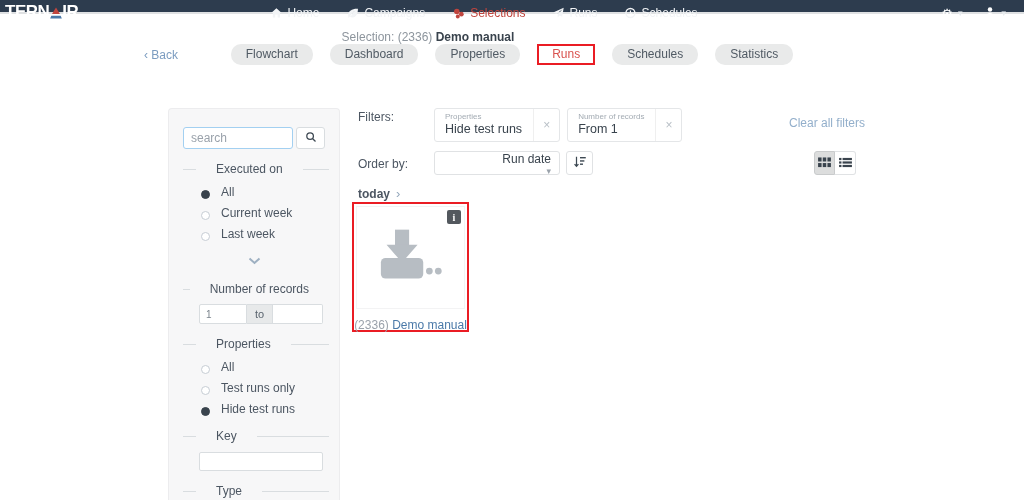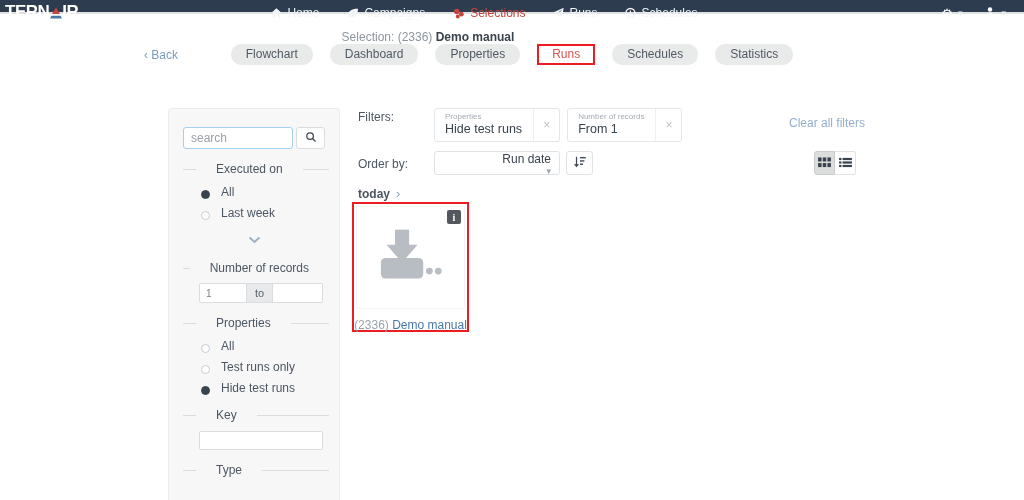--- a/index.html
+++ b/index.html
@@ -221,20 +221,24 @@
       <span class="l"></span>
         <span class="t">Executed on</span>
         <span class="r"></span>
     </div>
     <div class="radio-row">
       <span class="radio on"></span>
       <span class="radio-label">All</span>
     </div>
     <div class="radio-row">
       <span class="radio"></span>
+      <span class="radio-label">Current week</span>
+    </div>
+    <div class="radio-row">
+      <span class="radio"></span>
       <span class="radio-label">Last week</span>
     </div>
     <div class="chev-more">
       <span>
         <svg width="13" height="8" viewBox="0 0 13 8" fill="none" stroke="#9eb0c2" stroke-width="2">
             <path d="M1.5 1.5 6.5 6l5-4.5"></path>
           </svg>
       </span>
     </div>
 

